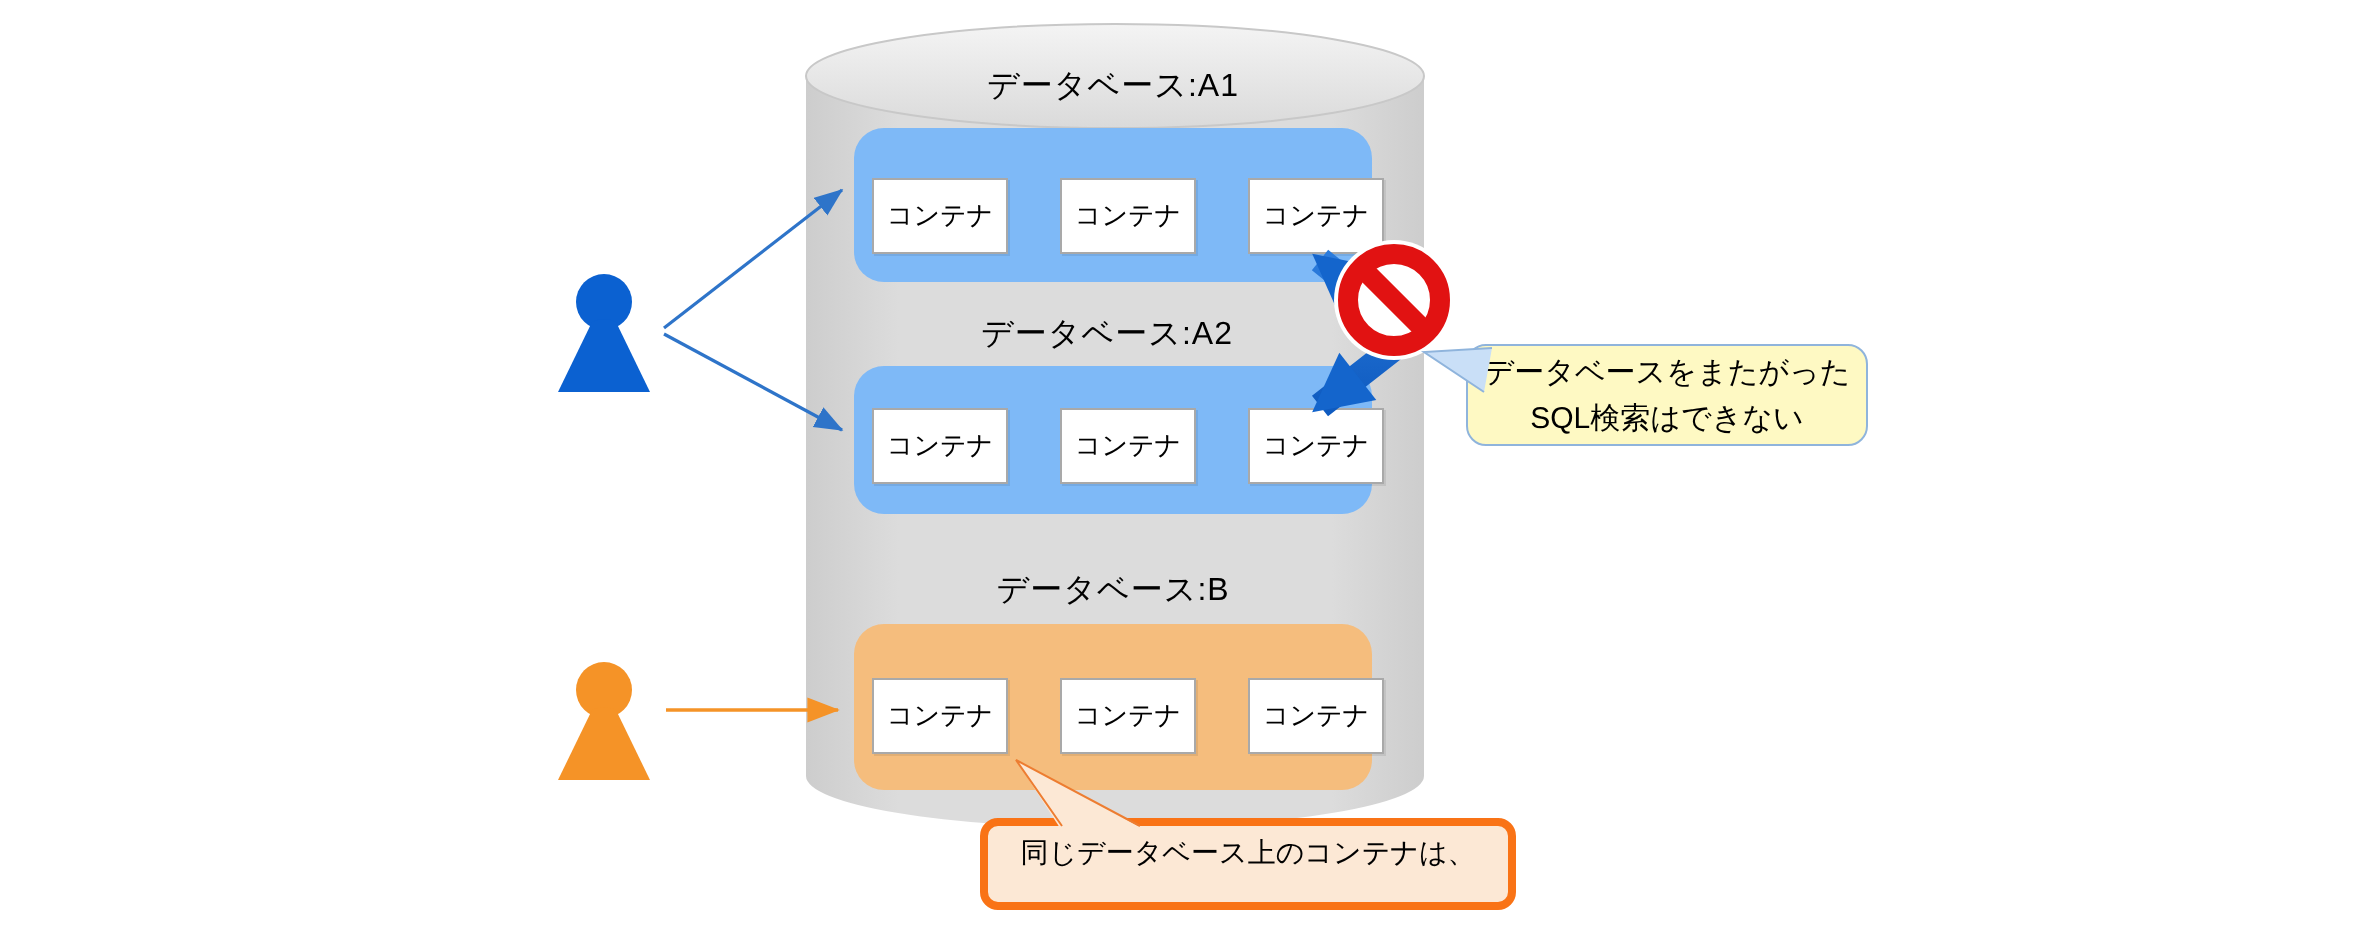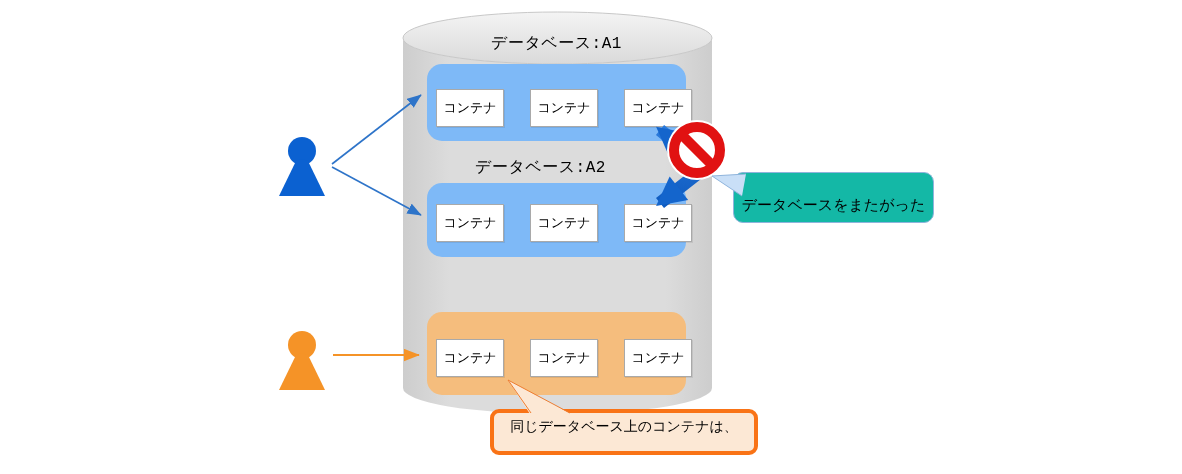--- a/index.html
+++ b/index.html
@@ -7,39 +7,39 @@
     position:relative;width:1182px;height:474px;background:#ffffff;overflow:hidden;
     font-family:"Liberation Sans","DejaVu Sans",sans-serif;color:#111;
   }
   .stage svg{position:absolute;left:0;top:0;width:1182px;height:474px;pointer-events:none;}
   .layer-base{z-index:1;}
   .layer-overlay{z-index:5;}
   .layer-pointers{z-index:15;}
 
   .db-title{
     position:absolute;width:259px;text-align:center;font-size:16px;line-height:22px;
-    color:#000;z-index:3;letter-spacing:.5px;font-family:Liberation Mono, monospace;
+    color:#000;z-index:3;letter-spacing:.5px;
   }
   .db-box{
     position:absolute;width:259px;border-radius:15px;z-index:3;
     display:flex;gap:26px;box-sizing:border-box;padding-left:9px;align-items:flex-start;
   }
   .db-blue{background:#7EB9F7;}
   .db-orange{background:#F5BD7D;}
   .container-box{
     width:66px;height:36px;background:#ffffff;border:1px solid #A9A9A9;
     display:flex;align-items:center;justify-content:center;
     font-size:13px;color:#000;flex:0 0 auto;box-shadow:1px 1px 0 rgba(0,0,0,0.08);
   }
   .callout{
     position:absolute;z-index:10;box-sizing:border-box;text-align:center;color:#000;
   }
   .callout-blue{
-    left:733px;top:172px;width:201px;height:51px;background:#14b8a6;
-    border:1px solid #8FB4DC;border-radius:10px;font-size:15px;line-height:23px;padding-top:20px;
+    left:733px;top:172px;width:201px;height:51px;background:#fef9c3;
+    border:1px solid #8FB4DC;border-radius:10px;font-size:15px;line-height:23px;padding-top:2px;
   }
   .callout-orange{
     left:490px;top:409px;width:268px;height:46px;background:#FCE8D5;
     border:4px solid #f97316;border-radius:9px;font-size:14px;line-height:20px;padding-top:3px;
   }
   .callout div{white-space:nowrap;}
 </style>
 </head>
 <body>
 
@@ -62,27 +62,28 @@
     <ellipse cx="557.5" cy="38" rx="154.5" ry="26" fill="url(#cylTop)" stroke="#C8C8C8" stroke-width="1"></ellipse>
   </svg>
 
   <div class="db-title" style="left:427px;top:33px;">データベース:A1</div>
   <div class="db-box db-blue" style="left:427px;top:64px;height:77px;padding-top:25px;">
     <div class="container-box">コンテナ</div>
     <div class="container-box">コンテナ</div>
     <div class="container-box">コンテナ</div>
   </div>
 
-  <div class="db-title" style="left:411px;top:157px;">データベース:A2</div>
+  <div class="db-title" style="left:424px;top:157px;">データベース:A2</div>
   <div class="db-box db-blue" style="left:427px;top:183px;height:74px;padding-top:21px;">
     <div class="container-box">コンテナ</div>
     <div class="container-box">コンテナ</div>
     <div class="container-box">コンテナ</div>
   </div>
 
+  <div class="db-title" style="left:427px;top:285px;">データベース:B</div>
   <div class="db-box db-orange" style="left:427px;top:312px;height:83px;padding-top:27px;">
     <div class="container-box">コンテナ</div>
     <div class="container-box">コンテナ</div>
     <div class="container-box">コンテナ</div>
   </div>
 
   <svg class="layer-overlay" viewBox="0 0 1182 474">
     <defs>
       <marker id="arrThin" markerWidth="10" markerHeight="8" refX="8.5" refY="3.5" orient="auto">
         <path d="M0,0 L9,3.5 L0,7 Z" fill="#2E74C9"></path>
@@ -126,20 +127,21 @@
 
     <g>
       <circle cx="697" cy="150" r="30" fill="#ffffff"></circle>
       <circle cx="697" cy="150" r="23" fill="none" stroke="#E11212" stroke-width="10"></circle>
       <line x1="681.5" y1="134.5" x2="712.5" y2="165.5" stroke="#E11212" stroke-width="10"></line>
     </g>
   </svg>
 
   <div class="callout callout-blue">
     <div>データベースをまたがった</div>
+    <div>SQL検索はできない</div>
   </div>
 
   <div class="callout callout-orange">
     <div>同じデータベース上のコンテナは、</div>
   </div>
 
   <svg class="layer-pointers" viewBox="0 0 1182 474">
     <g>
       <polygon points="712,176 746,174 742,196" fill="#C9DFF7"></polygon>
       <path d="M 742 196 L 712 176 L 746 174" fill="none" stroke="#8FB4DC" stroke-width="1"></path>

